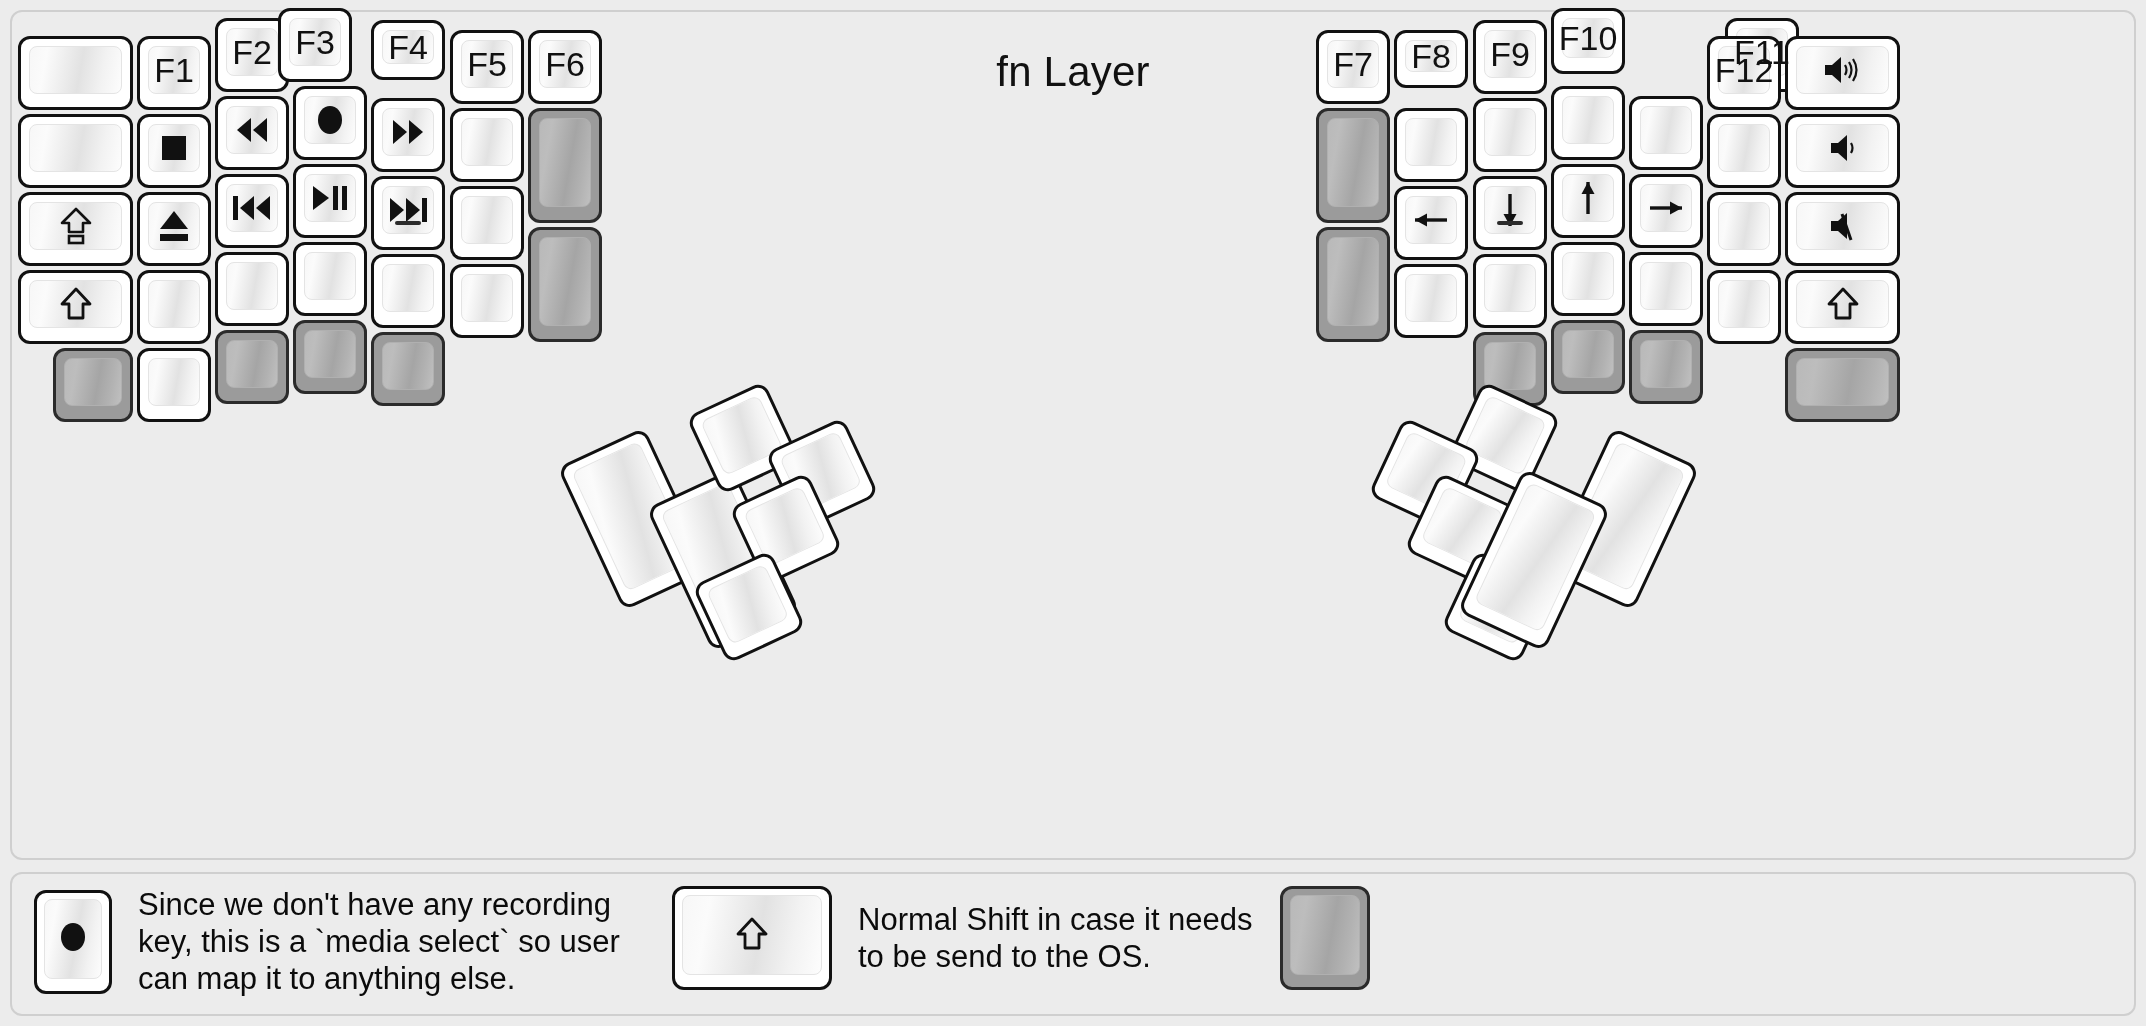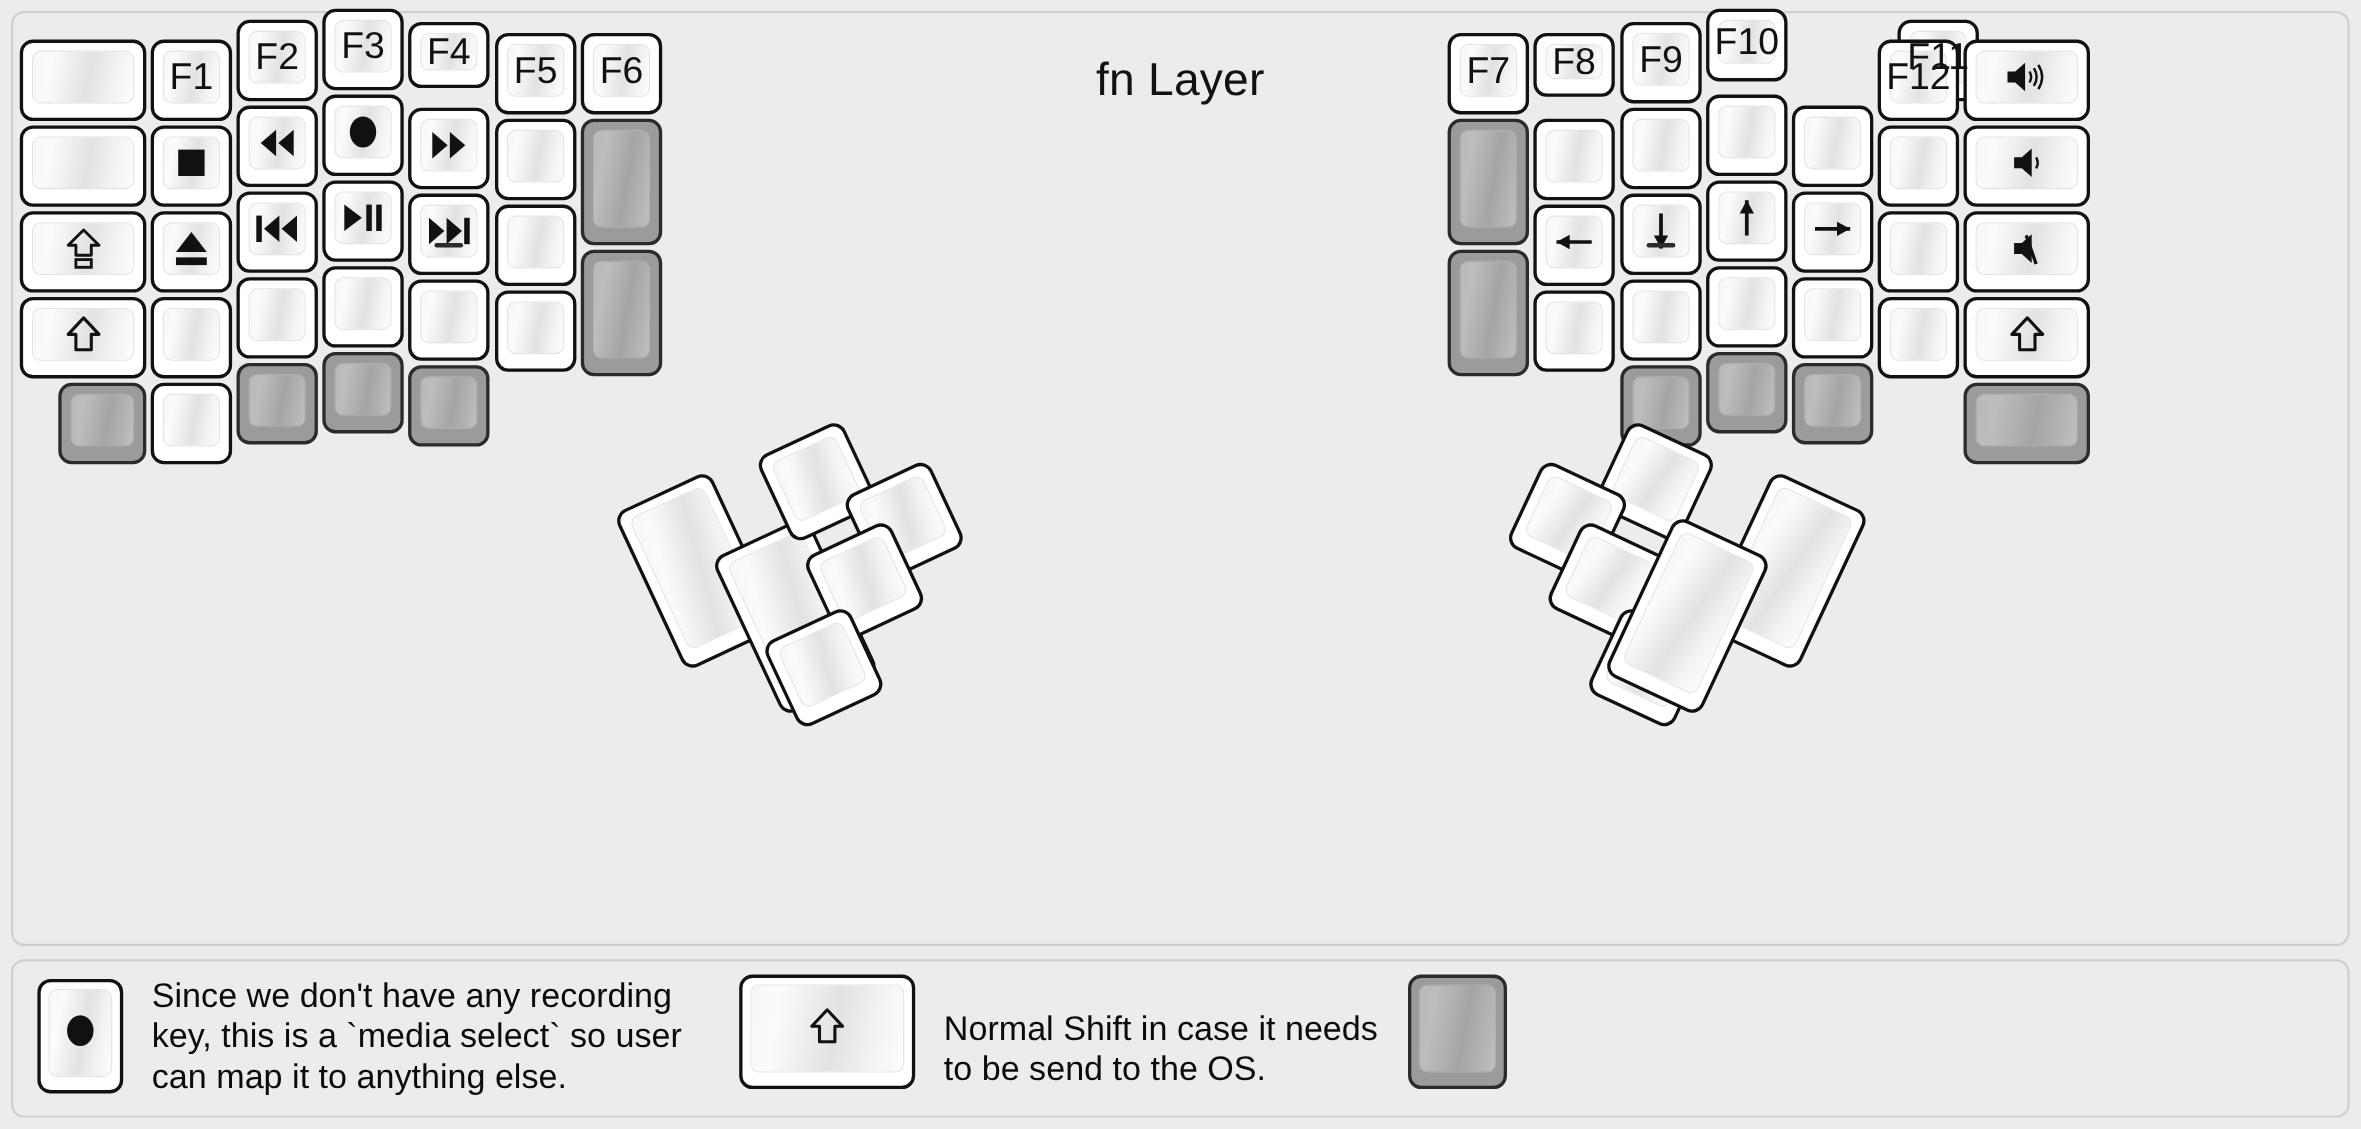--- a/index.html
+++ b/index.html
@@ -186,21 +186,21 @@
         </div>
       </div>
       <div class="key" style="left: 215px; top: 252px; width: 74px; height: 74px;">
         <div class="top"></div>
         <div class="lbl"></div>
       </div>
       <div class="key tr" style="left: 215px; top: 330px; width: 74px; height: 74px;">
         <div class="top"></div>
         <div class="lbl"></div>
       </div>
-      <div class="key" style="left: 293px; top: 8px; width: 74px; height: 74px;">
+      <div class="key" style="left: 278px; top: 8px; width: 74px; height: 74px;">
         <div class="top"></div>
         <div class="lbl">F3</div>
       </div>
       <div class="key" style="left: 293px; top: 86px; width: 74px; height: 74px;">
         <div class="top"></div>
         <div class="lbl">
           <svg width="34" height="34" viewBox="0 0 34 34">
             <ellipse cx="17" cy="17" rx="12" ry="14" fill="#111"></ellipse>
           </svg>
         </div>
@@ -505,21 +505,21 @@
         <div class="legend-key" style="width: 78px; height: 104px;">
           <div class="top"></div>
           <div class="glyph"><svg width="34" height="34" viewBox="0 0 34 34">
               <ellipse cx="17" cy="17" rx="12" ry="14" fill="#111"></ellipse>
             </svg></div>
         </div>
         <div class="legend-text">Since we don't have any recording
 key, this is a `media select` so user
 can map it to anything else.</div>
       </div>
-      <div class="legend-item" style="left: 660px; top: 886px; align-items: flex-end;">
+      <div class="legend-item" style="left: 660px; top: 886px;">
         <div class="legend-key" style="width: 160px; height: 104px;">
           <div class="top"></div>
           <div class="glyph"><svg width="34" height="34" viewBox="0 0 34 34">
               <path d="M17 2 L31 17 L24 17 L24 31 L10 31 L10 17 L3 17 Z" fill="none" stroke="#111" stroke-width="2.8" stroke-linejoin="round"></path>
             </svg></div>
         </div>
         <div class="legend-text">Normal Shift in case it needs
 to be send to the OS.</div>
       </div>
       <div class="legend-item" style="left: 1268px; top: 886px;">

